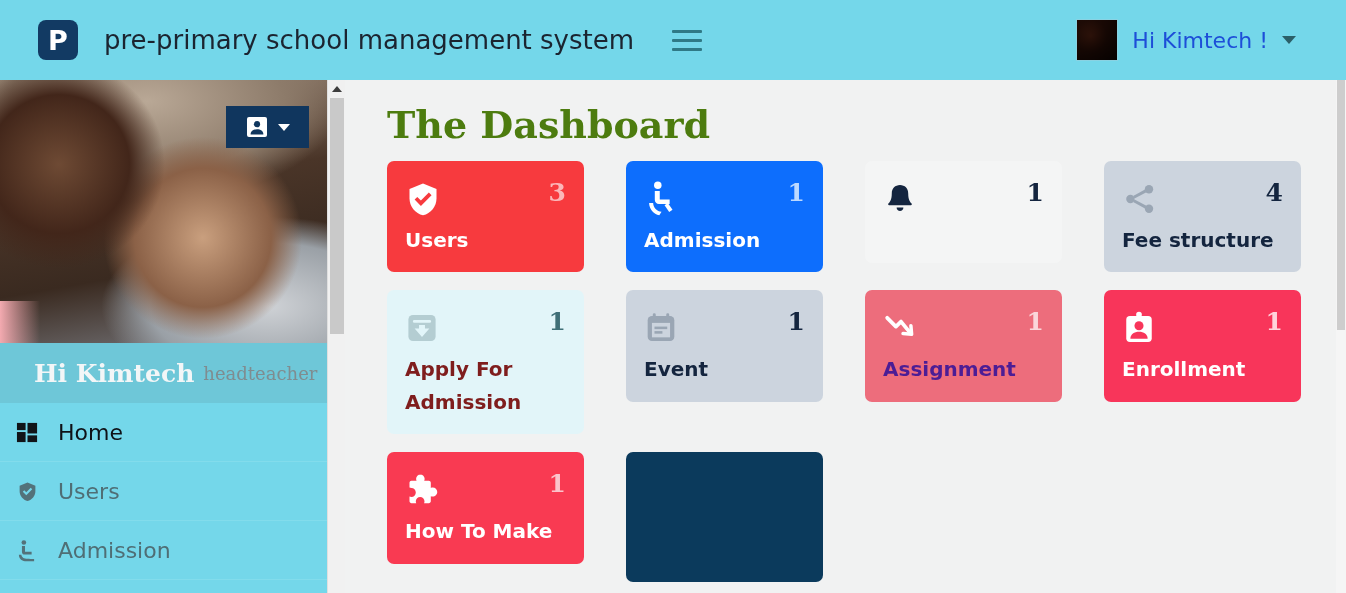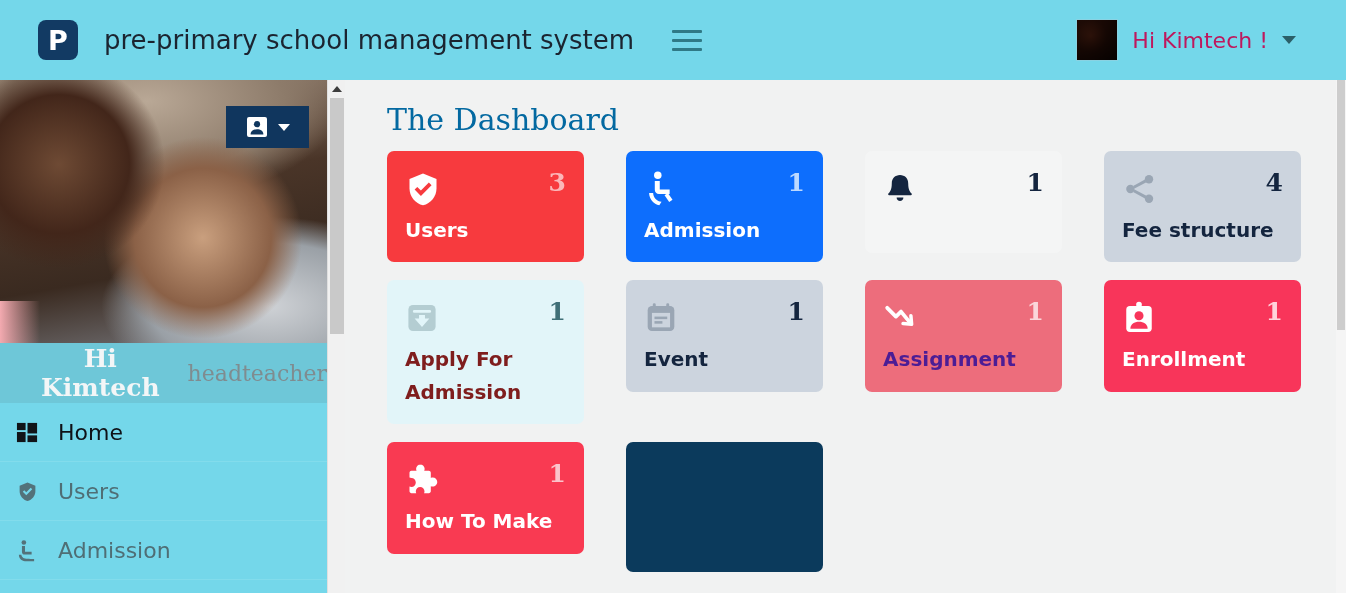--- a/index.html
+++ b/index.html
@@ -74,21 +74,21 @@
     background:
       radial-gradient(circle at 35% 40%, #6b4433 0%, #3a2017 45%, #241009 100%),
       linear-gradient(145deg, #8b5d45, #2b1208);
     background-blend-mode: multiply;
     border: 1px solid #8ad2e2;
     flex: 0 0 auto;
   }
   #user-name {
     margin-left: 14px;
     font-size: 22px;
-    color: #be185d;
+    color: #1d4ed8;
     font-family: "DejaVu Sans", sans-serif;
     white-space: nowrap;
   }
   .caret-down {
     margin-left: 14px;
     width: 0; height: 0;
     border-left: 7px solid transparent;
     border-right: 7px solid transparent;
     border-top: 8px solid #2b5f68;
   }
@@ -133,31 +133,30 @@
     margin-left: 0;
     border-left-width: 6px;
     border-right-width: 6px;
     border-top: 7px solid #ffffff;
   }
   #sidebar-greeting {
     height: 60px;
     background: #6ec7d8;
     display: flex;
     align-items: center;
-    padding-left: 22px;
+    padding-left: 34px;
     font-family: "DejaVu Serif", serif;
-    text-align: center;
   }
   #greet-name {
     font-size: 25px;
     font-weight: bold;
     color: #f3f6f7;
   }
   #greet-role {
-    font-size: 22px;
+    font-size: 18px;
     color: #7f8c90;
     margin-left: 9px;
   }
   .nav-item {
     height: 59px;
     display: flex;
     align-items: center;
     padding-left: 10px;
     border-bottom: 1px solid #82dcec;
     cursor: pointer;
@@ -222,23 +221,23 @@
   
   #main {
     position: absolute;
     top: 80px; left: 346px;
     width: 990px; height: 513px;
     background: #f1f2f2;
     overflow: hidden;
   }
   #page-title {
     margin: 22px 0 0 41px;
-    font-size: 30px;
-    font-weight: normal;
-    color: #0369a1;
+    font-size: 38px;
+    font-weight: bold;
+    color: #4d7c0f;
     font-family: "DejaVu Serif", serif;
   }
   #card-grid {
     margin: 14px 0 0 41px;
     display: grid;
     grid-template-columns: repeat(4, 197px);
     column-gap: 42px;
     row-gap: 18px;
     align-items: start;
   }

